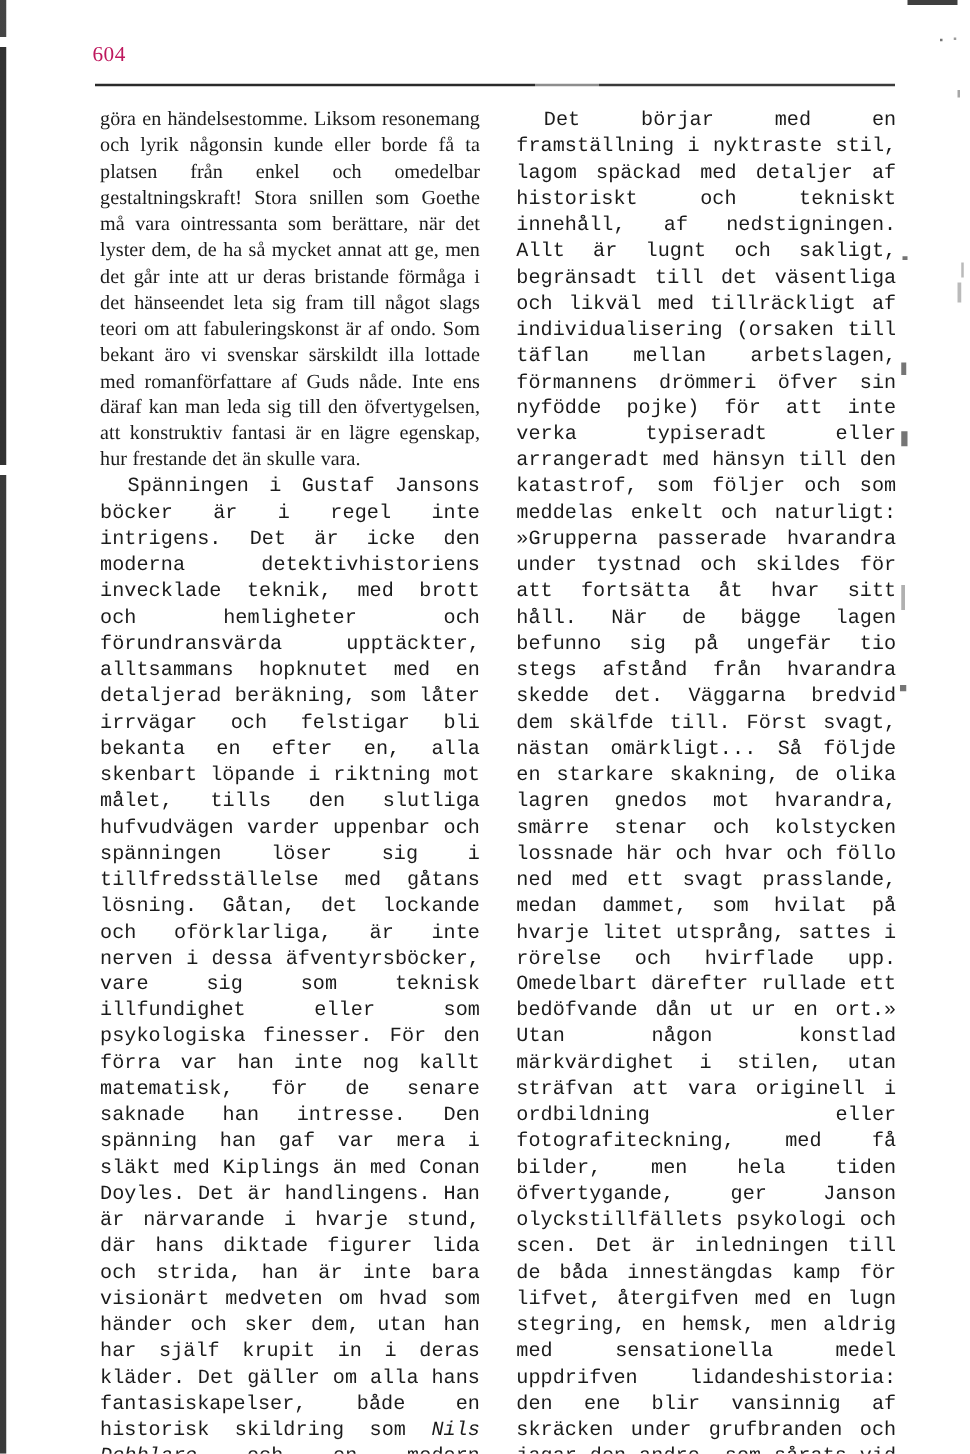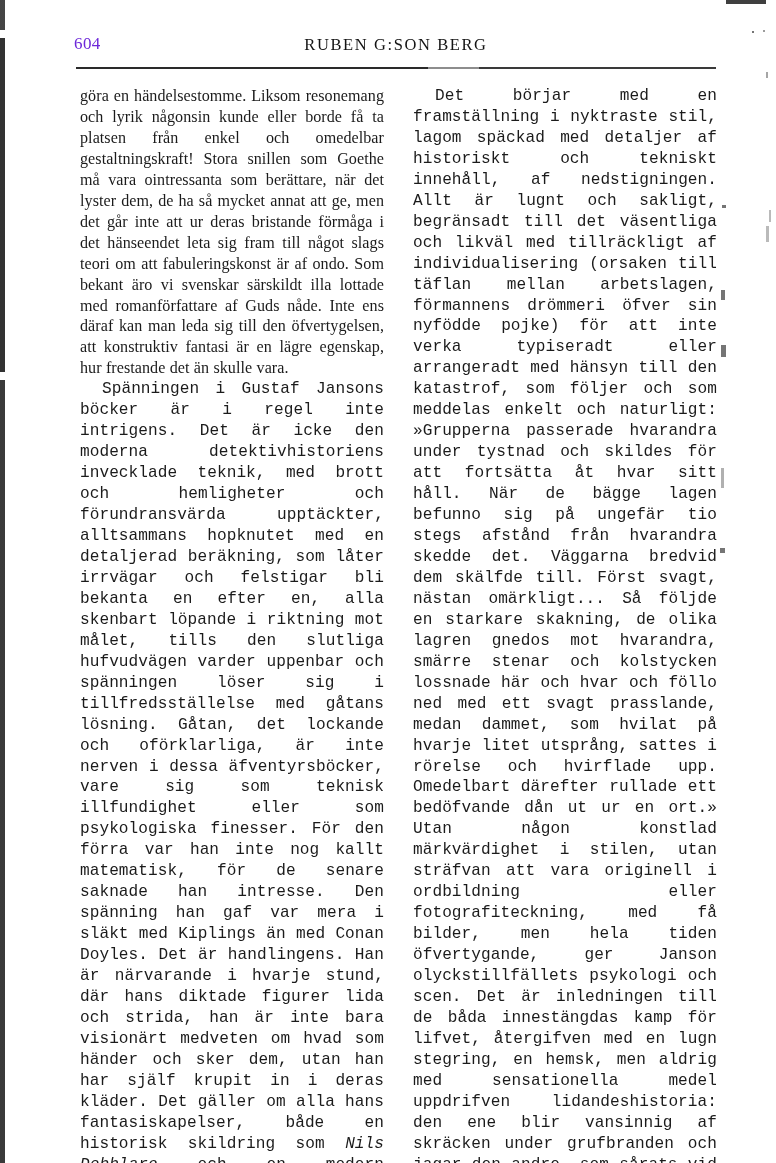--- a/index.html
+++ b/index.html
@@ -54,21 +54,21 @@
     position: absolute;
     left: 74px; top: 34px;
     width: 644px;
     height: 24px;
   }
   .folio {
     position: absolute;
     left: 0; top: 0;
     font-size: 17px;
     letter-spacing: .4px;
-    color: #6d28d9;
+    color: #be185d;
   }
   .runtitle {
     position: absolute;
     left: 0; top: 1px;
     width: 644px;
     text-align: center;
     font-size: 16.5px;
     letter-spacing: 1.6px;
     color: #141414;
   }
@@ -127,21 +127,20 @@
   <div class="speck" style="left:721px;top:345px;width:5px;height:12px;"></div>
   <div class="speck" style="left:721px;top:468px;width:3px;height:20px;opacity:.4;"></div>
   <div class="speck" style="left:720px;top:548px;width:5px;height:5px;"></div>
   <div class="speck" style="left:766px;top:72px;width:2px;height:6px;opacity:.45;"></div>
   <div class="speck" style="left:769px;top:210px;width:2px;height:12px;opacity:.35;"></div>
   <div class="speck" style="left:766px;top:226px;width:3px;height:16px;opacity:.35;"></div>
   <div class="speck" style="left:763px;top:30px;width:2px;height:2px;opacity:.5;"></div>
 
   <div class="runhead">
     <span class="folio">604</span>
-    <span class="runtitle">RUBEN G:SON BERG</span>
   </div>
   <div class="rule"></div>
 
   <div class="cols">
 
     <div class="col">
       <p class="cont">göra en händelsestomme. Liksom resonemang och lyrik någonsin kunde eller borde få ta platsen från enkel och omedelbar gestaltningskraft! Stora snillen som Goethe må vara ointressanta som berättare, när det lyster dem, de ha så mycket annat att ge, men det går inte att ur deras bristande förmåga i det hänseendet leta sig fram till något slags teori om att fabuleringskonst är af ondo. Som bekant äro vi svenskar särskildt illa lottade med romanförfattare af Guds nåde. Inte ens däraf kan man leda sig till den öfvertygelsen, att konstruktiv fantasi är en lägre egenskap, hur frestande det än skulle vara.</p>
       <p class="indent"><span>Spänningen i Gustaf Jansons böcker är i regel inte intrigens. Det är icke den moderna detektivhistoriens invecklade teknik, med brott och hemligheter och förundransvärda upptäckter, alltsammans hopknutet med en detaljerad beräkning, som låter irrvägar och felstigar bli bekanta en efter en, alla skenbart löpande i riktning mot målet, tills den slutliga hufvudvägen varder uppenbar och spänningen löser sig i tillfredsställelse med gåtans lösning. Gåtan, det lockande och oförklarliga, är inte nerven i dessa äfventyrsböcker, vare sig som teknisk illfundighet eller som psykologiska finesser. För den förra var han inte nog kallt matematisk, för de senare saknade han intresse. Den spänning han gaf var mera i släkt med Kiplings än med Conan Doyles. Det är handlingens. Han är närvarande i hvarje stund, där hans diktade figurer lida och strida, han är inte bara visionärt medveten om hvad som händer och sker dem, utan han har själf krupit in i deras kläder. Det gäller om alla hans fantasiskapelser, både en historisk skildring som </span><i>Nils Dobblare</i><span> och en modern arbetarbok som </span><i>I mörkret</i><span>. De första sexti sidorna af den senare, den fruktansvärda</span></p>
     </div>
 

